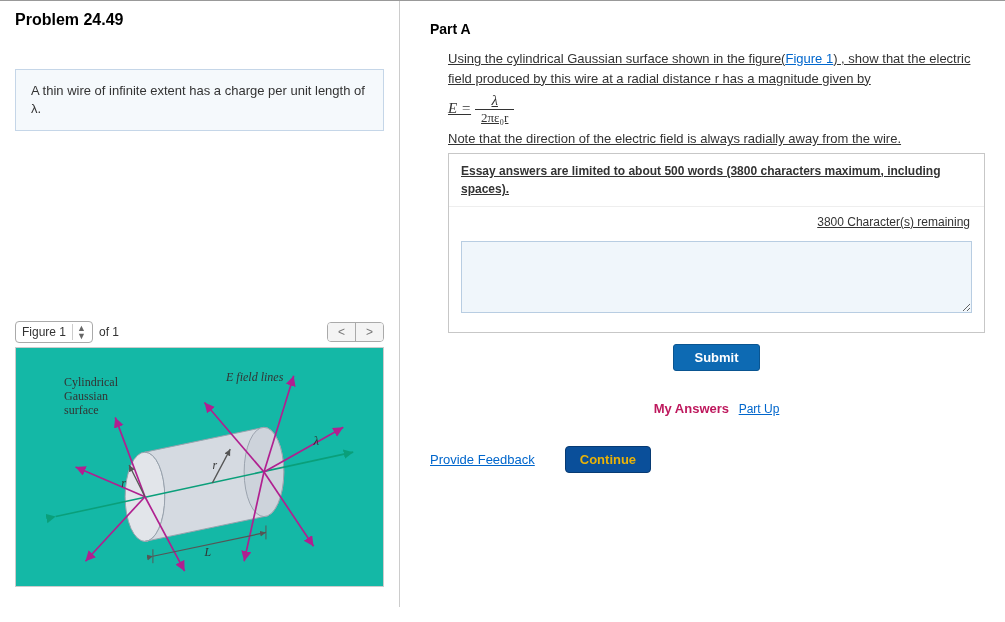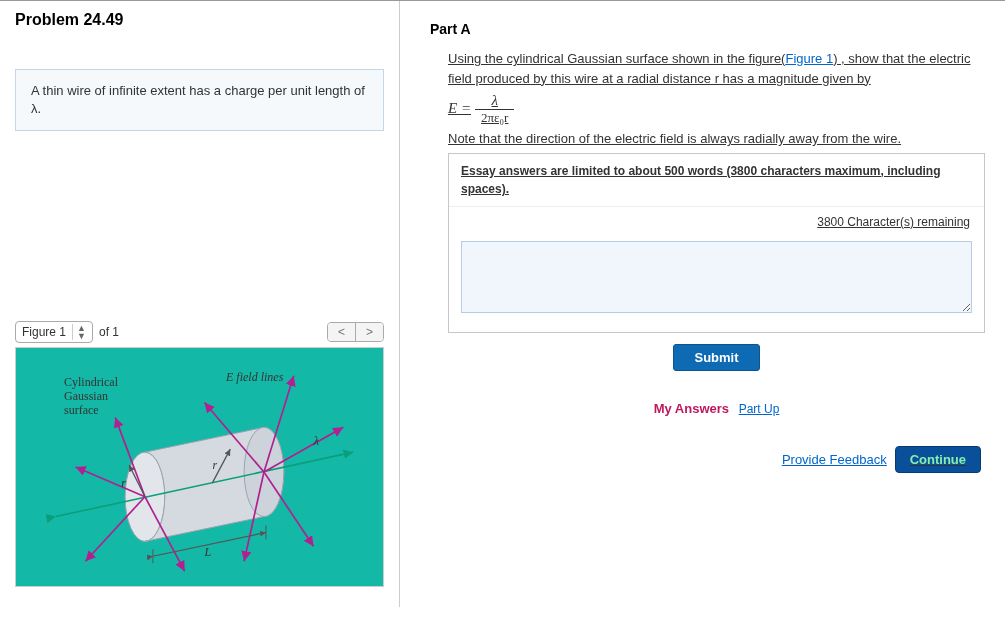--- a/index.html
+++ b/index.html
@@ -40,23 +40,23 @@
   .answer-header b { font-weight:bold; }
   .char-remain { text-align:right; padding:6px 14px 4px 0; font-size:12px; }
   .essay-area { margin:6px 12px 14px 12px; }
   .essay-area textarea { width:100%; height:72px; border:1px solid #b8cde2; background:#f0f6fb; resize:both; font-family:Arial; font-size:13px; padding:4px; }
 
   .action-row { margin-top:11px; display:flex; align-items:center; gap:30px; padding-left:18px;flex-direction:column; }
   .btn-submit { background:#0d6ab3; color:#fff; border:1px solid #0a5591; padding:5px 20px; font-weight:bold; font-size:13px; cursor:pointer; border-radius:3px; }
   .my-answers { font-size:13px; font-weight:bold; color:#be185d; }
   .give-up { font-size:12px; color:#0066cc; text-decoration:underline; margin-left:6px; }
 
-  .footer-row { margin-top:30px; display:flex; justify-content:flex-end; align-items:center; gap:8px; padding-right:4px;text-decoration:underline; }
+  .footer-row { margin-top:30px; display:flex; align-items:center; gap:30px; padding-right:4px; }
   .provide-fb { color:#0066cc; text-decoration:underline; font-size:13px; }
-  .btn-continue { background:#0a4f9a; color:#86efac; border:1px solid #073a73; padding:5px 14px; font-weight:bold; font-size:13px; border-radius:4px; cursor:pointer; }
+  .btn-continue { background:#0a4f9a; color:#eab308; border:1px solid #073a73; padding:5px 14px; font-weight:bold; font-size:13px; border-radius:4px; cursor:pointer; }
 </style>
 </head>
 <body>
 
 <div class="top-rule"></div>
 <div class="wrap">
   <div class="left-col">
     <div class="problem-title">Problem 24.49</div>
 
     <div class="intro-box">A thin wire of infinite extent has a charge per unit length of λ.</div>

